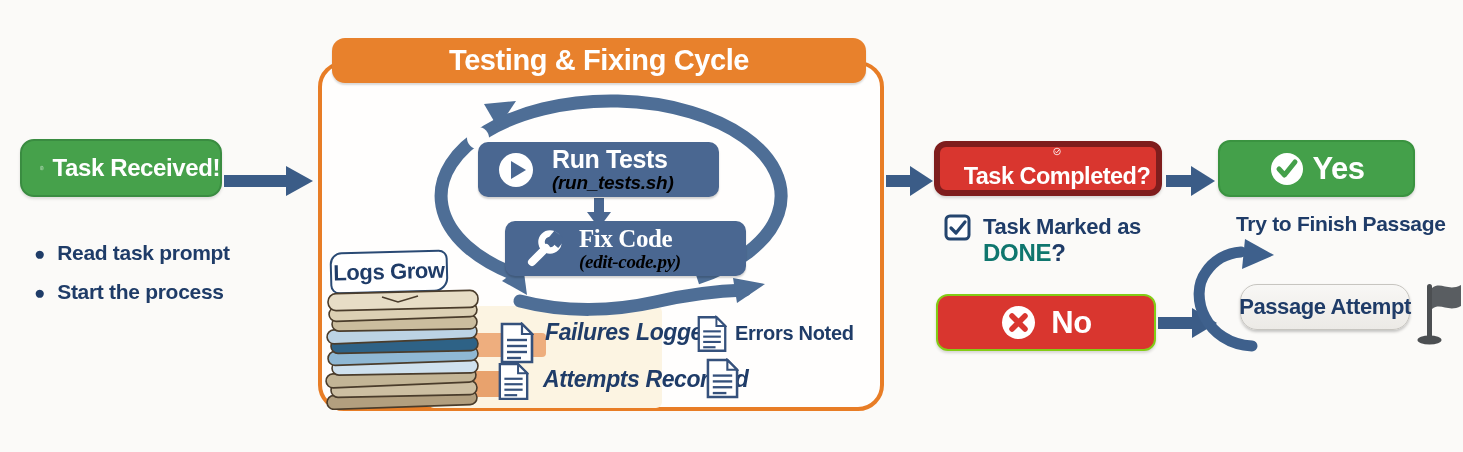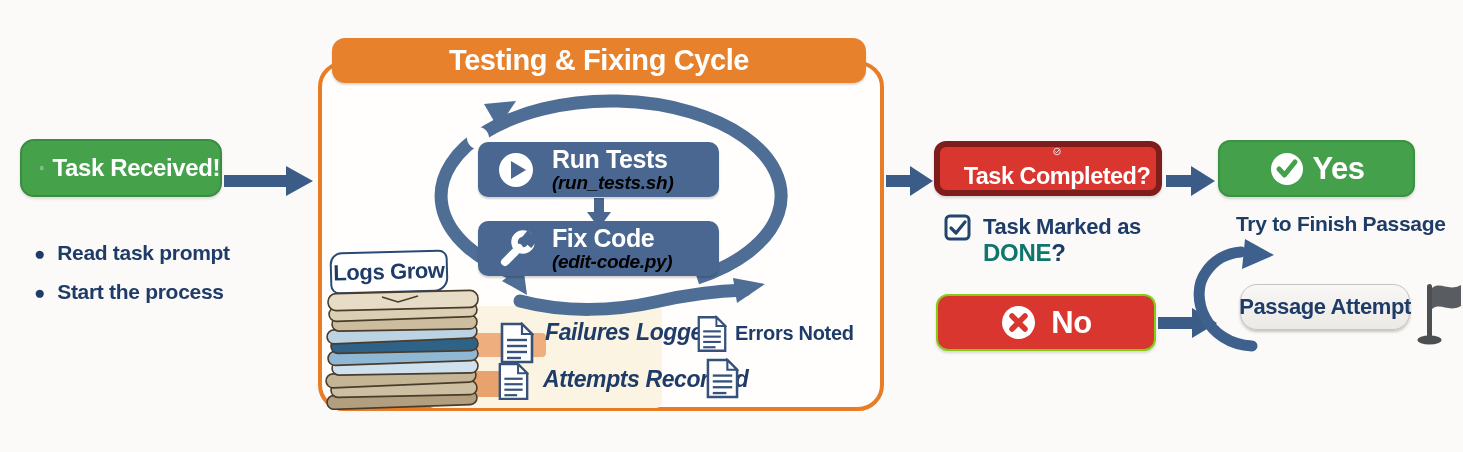--- a/index.html
+++ b/index.html
@@ -138,21 +138,21 @@
     <svg width="40" height="40" viewBox="0 0 40 40">
       <circle cx="20" cy="20" r="17" fill="#fff"></circle>
       <polygon points="15,11 30,20 15,29" fill="#4a6791"></polygon>
     </svg>
     <span class="txt">
       <span class="step-label">Run Tests</span>
       <span class="step-sub">(run_tests.sh)</span>
     </span>
   </div>
 
-  <div class="abs step-node z2" style="left:478px;top:221px;">
+  <div class="abs step-node z2" style="left:505px;top:221px;font-family:Liberation Serif, serif;">
     <svg width="40" height="40" viewBox="0 0 40 40">
       <line x1="9" y1="33" x2="23" y2="19" stroke="#fff" stroke-width="8" stroke-linecap="round"></line>
       <circle cx="27" cy="13" r="8.5" fill="none" stroke="#fff" stroke-width="6.5"></circle>
       <rect x="27" y="2" width="14" height="11" fill="#4a6791" transform="rotate(40 30 8)"></rect>
     </svg>
     <span class="txt">
       <span class="step-label">Fix Code</span>
       <span class="step-sub">(edit-code.py)</span>
     </span>
   </div>

